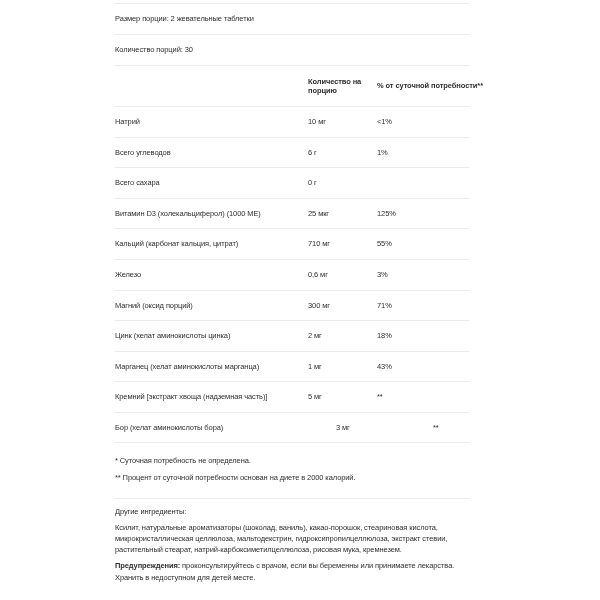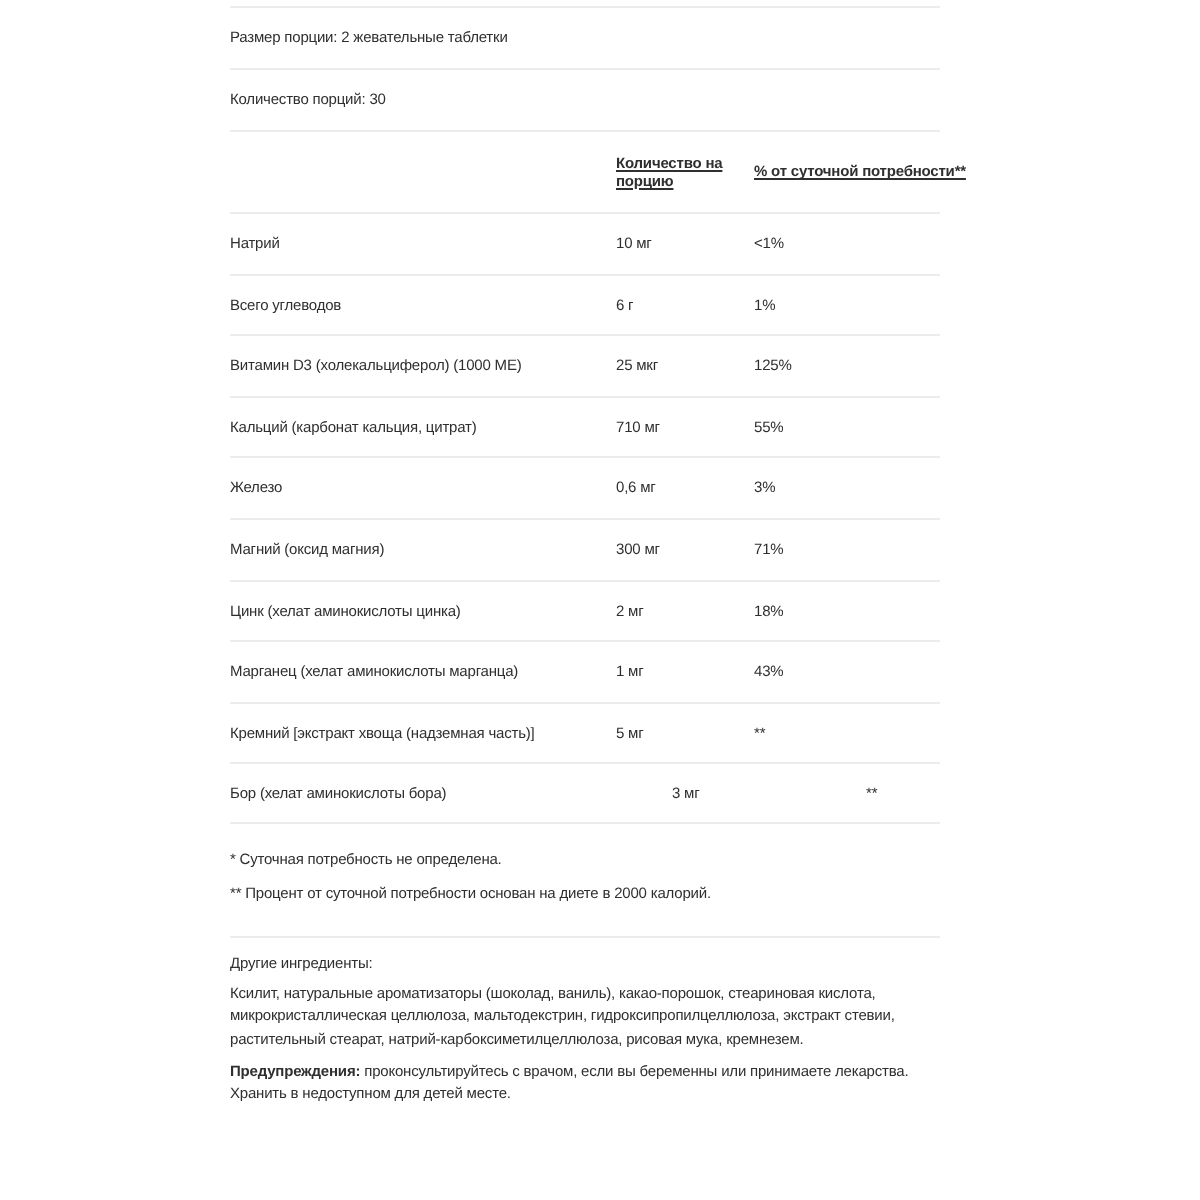--- a/index.html
+++ b/index.html
@@ -34,21 +34,20 @@
     box-sizing: border-box;
   }
   .t-row.info {
     grid-template-columns: 1fr;
     min-height: 31px;
     font-weight: normal;
   }
   .t-row.head {
     min-height: 41px;
     font-weight: bold;
-    text-decoration: underline;
   }
   .t-row.last {
     border-bottom: 1px solid #ececec;
     gap: 28px;
   }
   .cell { display: block; }
   .cell.dv-head { white-space: nowrap; }
   .footnotes {
     padding: 13px 0 16px 0;
     border-bottom: 1px solid #ececec;
@@ -83,36 +82,41 @@
     <span class="cell">Натрий</span>
     <span class="cell">10 мг</span>
     <span class="cell">&lt;1%</span>
   </div>
   <div class="t-row">
     <span class="cell">Всего углеводов</span>
     <span class="cell">6 г</span>
     <span class="cell">1%</span>
   </div>
   <div class="t-row">
+    <span class="cell">Всего сахара</span>
+    <span class="cell">0 г</span>
+    <span class="cell"></span>
+  </div>
+  <div class="t-row">
     <span class="cell">Витамин D3 (холекальциферол) (1000 МЕ)</span>
     <span class="cell">25 мкг</span>
     <span class="cell">125%</span>
   </div>
   <div class="t-row">
     <span class="cell">Кальций (карбонат кальция, цитрат)</span>
     <span class="cell">710 мг</span>
     <span class="cell">55%</span>
   </div>
   <div class="t-row">
     <span class="cell">Железо</span>
     <span class="cell">0,6 мг</span>
     <span class="cell">3%</span>
   </div>
   <div class="t-row">
-    <span class="cell">Магний (оксид магния)</span>
+    <span class="cell">Магний (оксид порций)</span>
     <span class="cell">300 мг</span>
     <span class="cell">71%</span>
   </div>
   <div class="t-row">
     <span class="cell">Цинк (хелат аминокислоты цинка)</span>
     <span class="cell">2 мг</span>
     <span class="cell">18%</span>
   </div>
   <div class="t-row">
     <span class="cell">Марганец (хелат аминокислоты марганца)</span>

